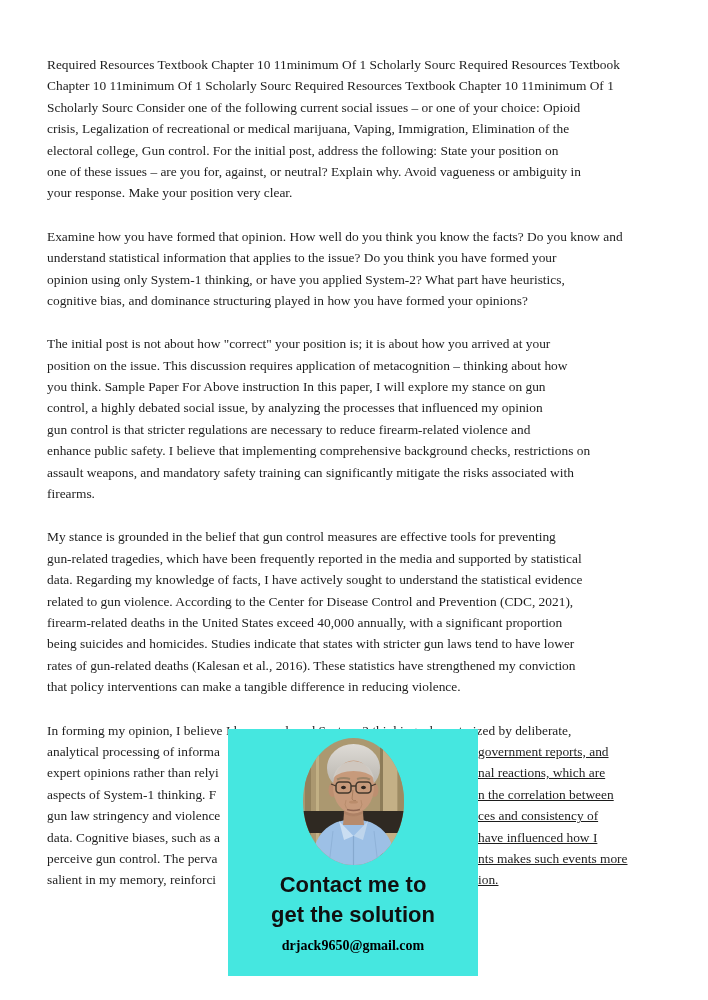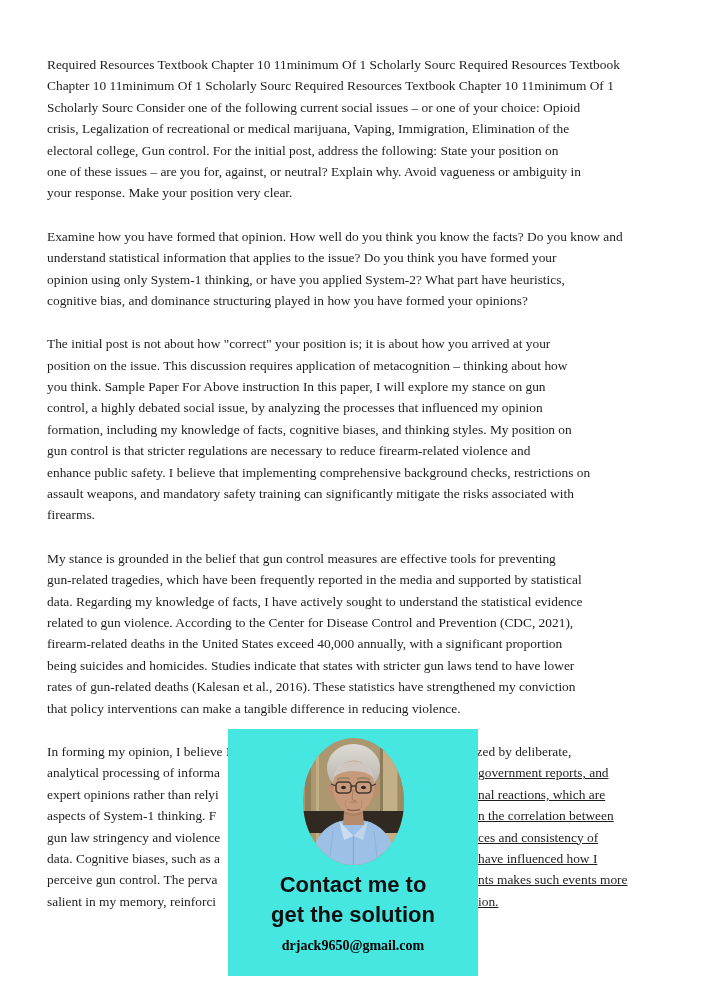--- a/index.html
+++ b/index.html
@@ -93,21 +93,20 @@
       <div class="line">understand statistical information that applies to the issue? Do you think you have formed your</div>
       <div class="line">opinion using only System-1 thinking, or have you applied System-2? What part have heuristics,</div>
       <div class="line">cognitive bias, and dominance structuring played in how you have formed your opinions?</div>
     </div>
 
     <div class="para">
       <div class="line">The initial post is not about how "correct" your position is; it is about how you arrived at your</div>
       <div class="line">position on the issue. This discussion requires application of metacognition – thinking about how</div>
       <div class="line">you think. Sample Paper For Above instruction In this paper, I will explore my stance on gun</div>
       <div class="line">control, a highly debated social issue, by analyzing the processes that influenced my opinion</div>
-      <div class="line">formation, including my knowledge of facts, cognitive biases, and thinking styles. My position on</div>
       <div class="line">gun control is that stricter regulations are necessary to reduce firearm-related violence and</div>
       <div class="line">enhance public safety. I believe that implementing comprehensive background checks, restrictions on</div>
       <div class="line">assault weapons, and mandatory safety training can significantly mitigate the risks associated with</div>
       <div class="line">firearms.</div>
     </div>
 
     <div class="para">
       <div class="line">My stance is grounded in the belief that gun control measures are effective tools for preventing</div>
       <div class="line">gun-related tragedies, which have been frequently reported in the media and supported by statistical</div>
       <div class="line">data. Regarding my knowledge of facts, I have actively sought to understand the statistical evidence</div>

